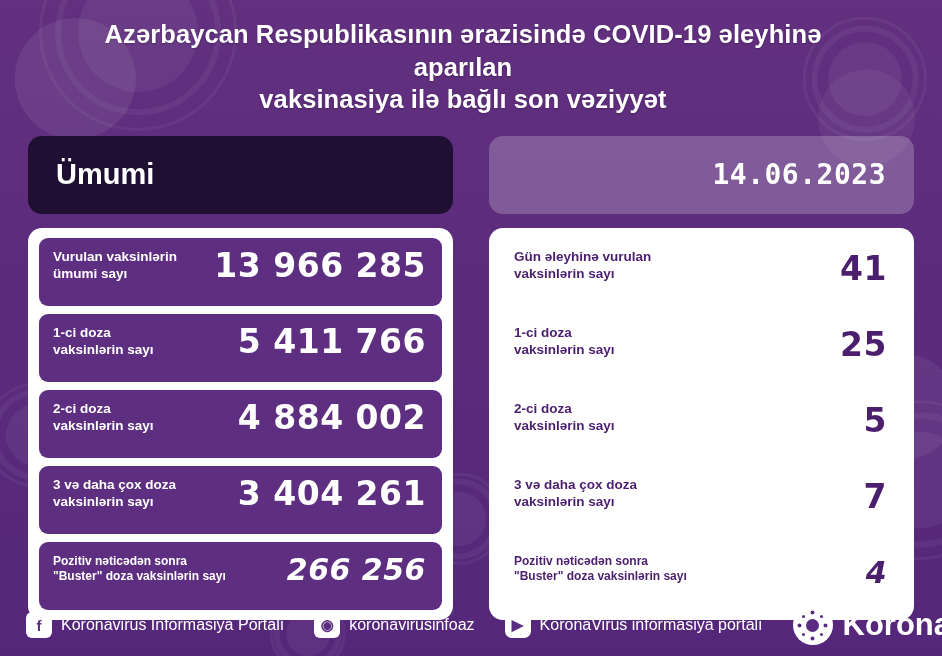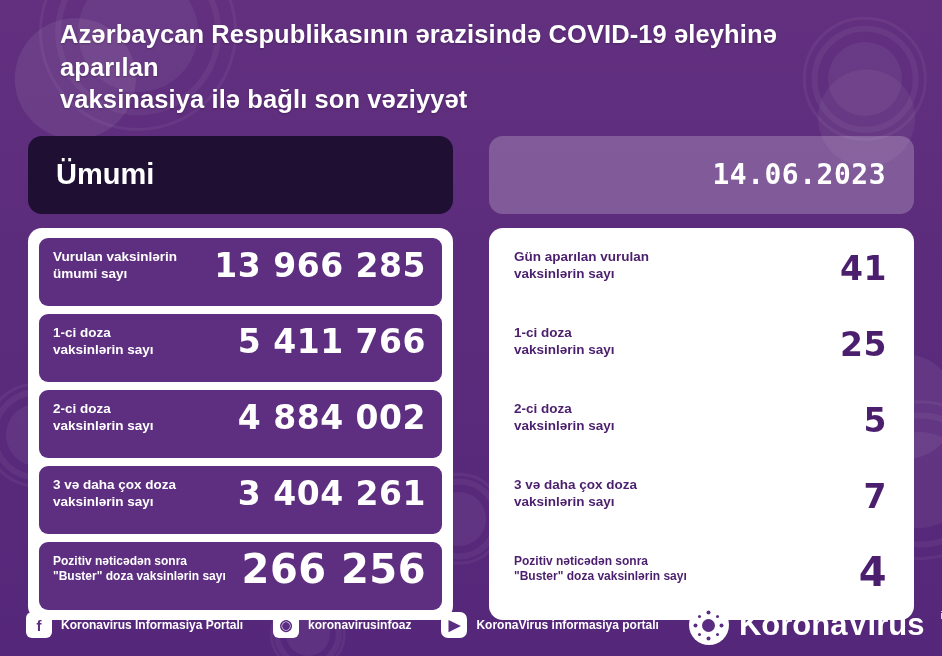--- a/index.html
+++ b/index.html
@@ -47,21 +47,21 @@
   .v1 { width: 120px; height: 120px; left: 78px;  top: -28px; }
   .v2 { width: 74px;  height: 74px;  left: 828px; top: 42px; }
   .v3 { width: 62px;  height: 62px;  left: 6px;   top: 404px; }
   .v4 { width: 96px;  height: 96px;  left: 872px; top: 432px; }
   .v5 { width: 54px;  height: 54px;  left: 432px; top: 492px; }
   .v6 { width: 44px;  height: 44px;  left: 286px; top: 612px; }
 
   .header {
     position: relative;
     padding: 18px 76px 10px 60px;
-    text-align: left;
+    text-align: center;
     z-index: 3;
   }
   .header h1 {
     margin: 0;
     color: #ffffff;
     font-size: 25.5px;
     line-height: 1.28;
     font-weight: bold;
     letter-spacing: 0.1px;
     text-shadow: 0 1px 2px rgba(0,0,0,0.25);
@@ -142,43 +142,42 @@
     color: #ffffff;
     font-size: 33px;
     font-weight: bold;
     letter-spacing: 0.5px;
     white-space: nowrap;
     font-family: "DejaVu Sans", sans-serif;
   }
   .row-right .row-value { color: #4b1f6e; margin-top: 6px; }
 
   .row.small-label .row-label { font-size: 12px; max-width: 210px; }
-  .row.small-label .row-value { font-size: 40px; }
+  .row.small-label .row-value { font-size: 30px; font-style: italic; }
 
   .footer {
     position: absolute;
     left: 0; right: 0; bottom: 0;
     height: 62px;
     display: flex;
     align-items: center;
     padding: 0 26px;
     box-sizing: border-box;
     z-index: 4;
   }
   .social {
     display: flex;
     align-items: center;
     gap: 9px;
     margin-right: 30px;
   }
   .social-label {
     color: #ffffff;
-    font-size: 12px;
+    font-size: 16px;
     white-space: nowrap;
-    font-weight: bold;
   }
   .sicon {
     width: 26px; height: 26px;
     border-radius: 6px;
     background: #ffffff;
     color: #5b2d82;
     display: flex;
     align-items: center;
     justify-content: center;
     font-size: 15px;
@@ -303,21 +302,21 @@
     </div>
 
     <div class="col right">
       <div class="col-head right">
         <span class="col-title date">14.06.2023</span>
       </div>
       <div class="card">
 
         <div class="row row-right">
           <div class="row-label">
-            <span class="small">Gün aparılan vurulan</span>
+            <span class="small">Gün əleyhinə vurulan</span>
             <span class="small">vaksinlərin sayı</span>
           </div>
           <div class="row-value">41</div>
         </div>
 
         <div class="row row-right">
           <div class="row-label">
             <span class="small">1-ci doza</span>
             <span class="small">vaksinlərin sayı</span>
           </div>

